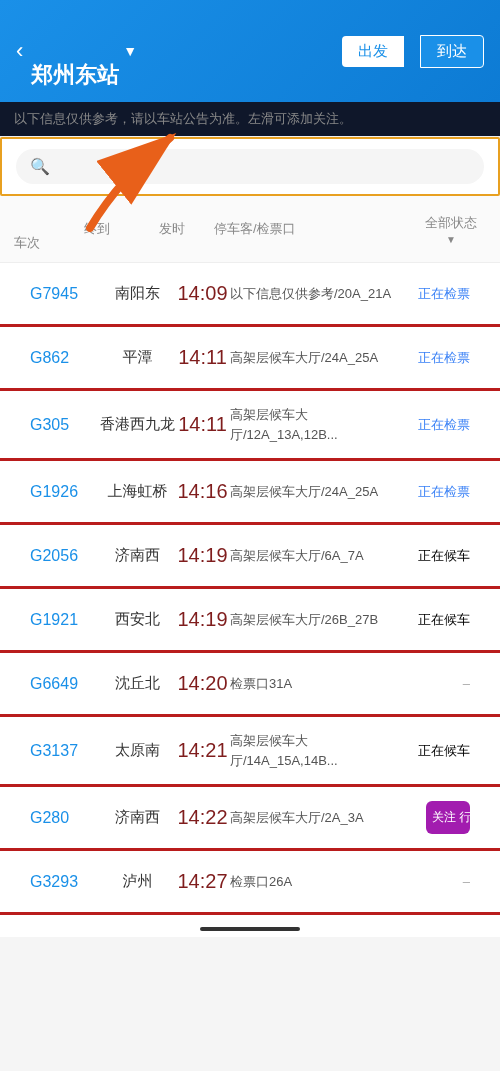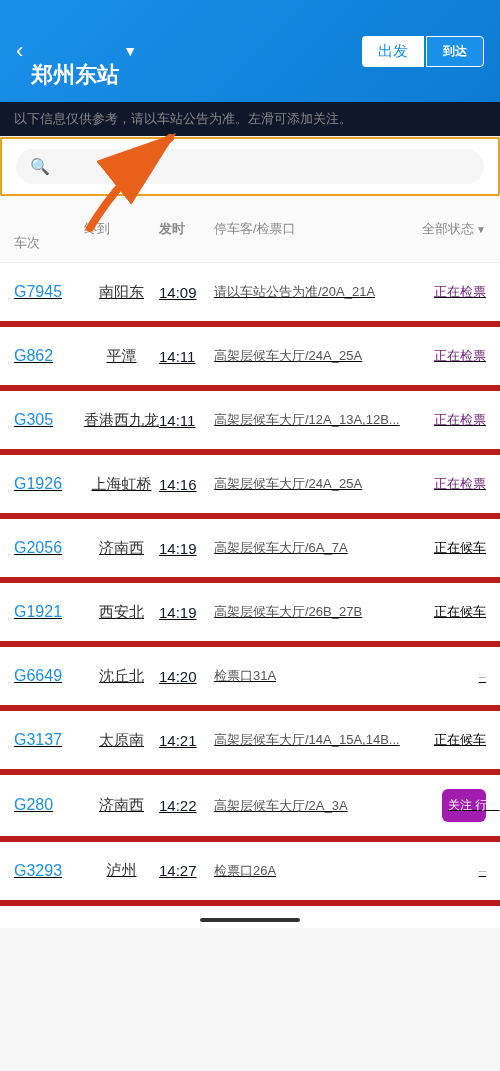--- a/index.html
+++ b/index.html
@@ -38,42 +38,42 @@
       font-weight: bold;
       margin-top: 48px;
     }
     .header-arrow {
       color: white;
       font-size: 14px;
       margin-left: 4px;
     }
     .header-buttons {
       display: flex;
-      gap: 2px;
+      gap: 16px;
       align-items: center;
     }
     .btn-depart {
       background: white;
       color: #1a90e8;
       border: none;
       padding: 6px 16px;
       font-size: 15px;
       border-radius: 4px 0 0 4px;
       cursor: pointer;
       font-weight: 500;
     }
     .btn-arrive {
       background: #1a90e8;
       color: white;
       border: 1px solid white;
       padding: 6px 16px;
-      font-size: 12px;
+      font-size: 15px;
       border-radius: 0 4px 4px 0;
       cursor: pointer;
-      font-weight: 700;
+      font-weight: 400;
     }
 
     
     .notice-bar {
       background: #0f172a;
       color: #888;
       font-size: 13px;
       padding: 8px 14px;
       border-bottom: 1px solid #f0f0f0;
       white-space: nowrap;
@@ -115,65 +115,64 @@
       display: flex;
       align-items: center;
       padding: 10px 14px;
       background: #fafafa;
       border-bottom: 1px solid #eee;
       font-size: 13px;
       color: #888;
     }
     .col-header-train { width: 70px; margin-top: 28px; }
     .col-header-dest { width: 75px; }
-    .col-header-time { width: 55px; font-weight: bold; }
+    .col-header-time { width: 55px; }
     .col-header-stop { flex: 1; }
-    .col-header-status { width: 70px; text-align: right; display: flex; align-items: center; justify-content: flex-end; gap: 2px; }
+    .col-header-status { width: 70px; text-align: right; display: flex; align-items: center; justify-content: flex-end; gap: 2px; flex-direction: column; }
     .col-dropdown { font-size: 10px; color: #888; }
 
     
     .train-row {
       display: flex;
       align-items: center;
-      padding: 14px 14px;
+      padding: 14px 30px;
       background: white;
-      border-bottom: 6px solid #b91c1c;
+      border-bottom: 3px solid #b91c1c;
       min-height: 64px;
-      text-decoration: underline;
     }
     .train-num {
       width: 70px;
       font-size: 16px;
       color: #1a90e8;
       font-weight: 500;
     }
     .train-dest {
       width: 75px;
       font-size: 15px;
       color: #333;
       text-align: center;
     }
     .train-time {
       width: 55px;
-      font-size: 15px;
-      color: #0f172a;
-      text-align: left;
+      font-size: 20px;
+      color: #7f1d1d;
+      text-align: center;
     }
     .train-stop {
       flex: 1;
       font-size: 13px;
       color: #555;
       line-height: 1.5;
     }
     .train-status {
       width: 70px;
       font-size: 13px;
       text-align: right;
     }
-    .status-checking { color: #701a75; text-align: right; }
+    .status-checking { color: #3b82f6; text-align: right; }
     .status-waiting { color: #000000; }
     .status-dash { color: #aaa; }
 
     
     .follow-btn {
       background: #a21caf;
       color: white;
       border: none;
       border-radius: 6px;
       padding: 8px 6px;
@@ -259,21 +258,21 @@
       <span>全部状态</span>
       <span class="col-dropdown">▼</span>
     </span>
   </div>
 
   <div id="train-list">
       <div class="train-row">
       <span class="train-num">G7945</span>
       <span class="train-dest">南阳东</span>
       <span class="train-time">14:09</span>
-      <span class="train-stop">请以车站公告为准/20A_21A</span>
+      <span class="train-stop">以下信息仅供参考/20A_21A</span>
       <span class="train-status status-checking">正在检票</span>
     </div>
       <div class="train-row">
       <span class="train-num">G862</span>
       <span class="train-dest">平潭</span>
       <span class="train-time">14:11</span>
       <span class="train-stop">高架层候车大厅/24A_25A</span>
       <span class="train-status status-checking">正在检票</span>
     </div>
       <div class="train-row">

